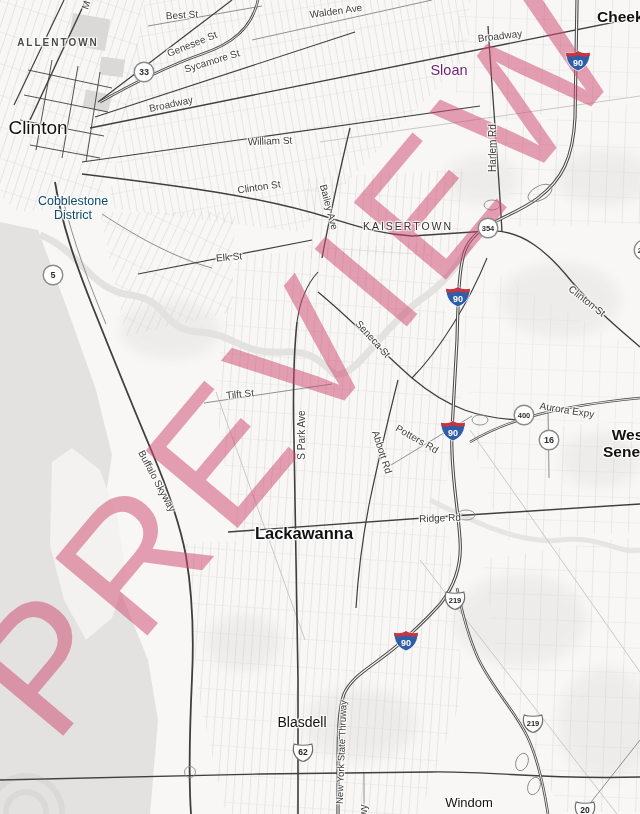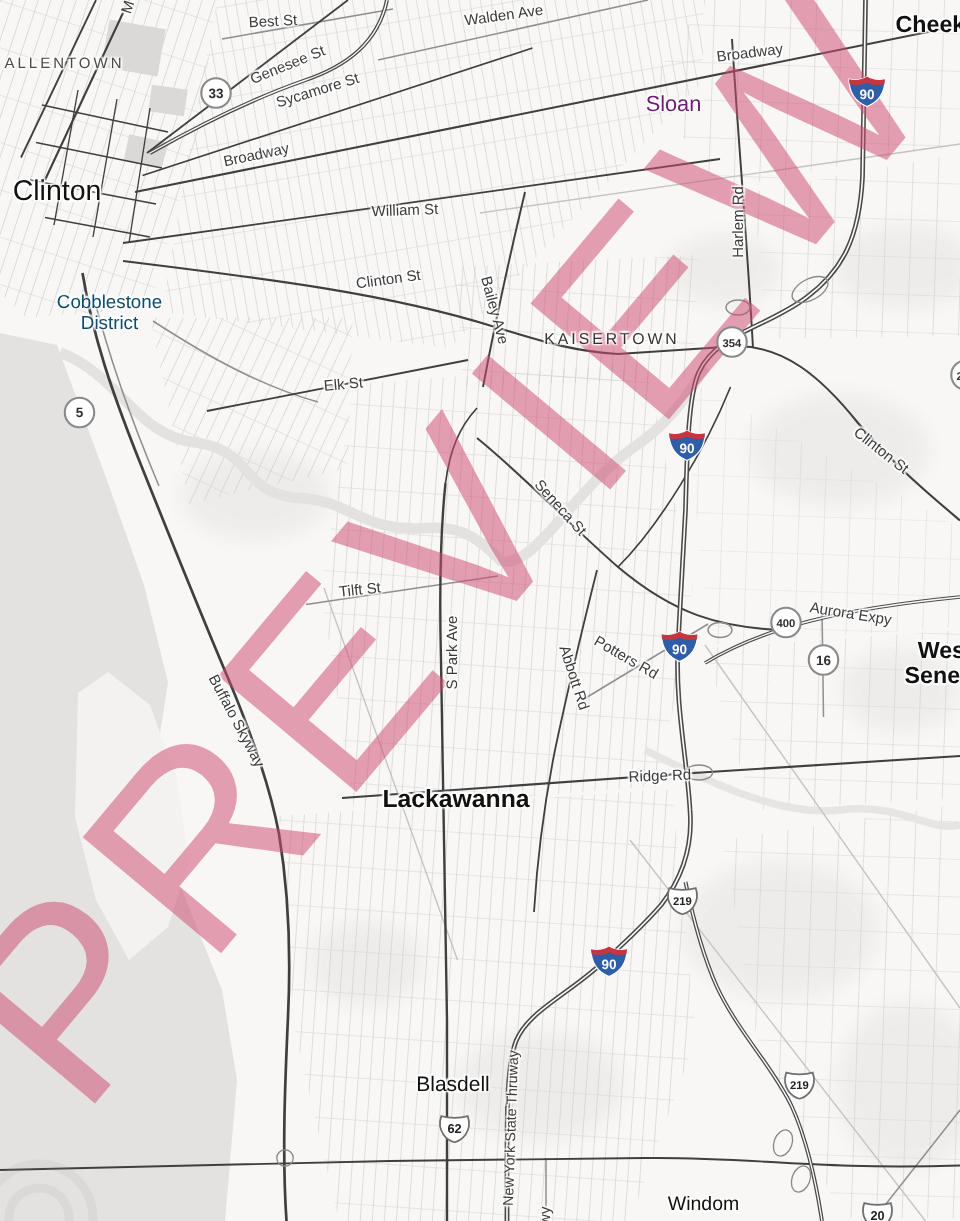--- a/index.html
+++ b/index.html
@@ -160,21 +160,21 @@
       <circle cx="26" cy="812" r="20"></circle>
         <circle cx="26" cy="812" r="36"></circle>
     </g>
   </svg>
 
   <svg id="wm-svg" width="640" height="814" viewBox="0 0 640 814">
     <text text-anchor="middle" font-size="175" font-weight="400" letter-spacing="14" transform="translate(345,400) rotate(-50)" style="font-family:'Liberation Sans',sans-serif" fill-opacity="0.52" fill="#d04a70">PREVIEW</text>
   </svg>
 
   <div id="labels-layer">
-      <div class="place-label" style="left: 43px; top: 43px; font-size: 10px; font-weight: 400; color: rgb(74, 74, 74); letter-spacing: 2px; transform: translate(-50%, -50%);">ALLENTOWN</div>
+      <div class="place-label" style="left: 58px; top: 43px; font-size: 10px; font-weight: 700; color: rgb(74, 74, 74); letter-spacing: 2px; transform: translate(-50%, -50%);">ALLENTOWN</div>
       <div class="place-label" style="left: 38px; top: 128px; font-size: 19px; font-weight: 400; color: rgb(17, 17, 17); transform: translate(-50%, -50%);">Clinton</div>
       <div class="place-label" style="left: 73px; top: 208px; font-size: 12.5px; font-weight: 400; color: #0c4a6e; transform: translate(-50%, -50%);">Cobblestone
 District</div>
       <div class="place-label" style="left: 449px; top: 70px; font-size: 14.5px; font-weight: 400; color: #701a75; transform: translate(-50%, -50%);">Sloan</div>
       <div class="place-label" style="left: 597px; top: 17px; font-size: 15.5px; font-weight: 700; color: rgb(17, 17, 17); transform: translate(0px, -50%);">Cheektowaga</div>
       <div class="place-label" style="left: 408px; top: 227px; font-size: 10.5px; font-weight: 400; color: rgb(51, 51, 51); letter-spacing: 2px; transform: translate(-50%, -50%);">KAISERTOWN</div>
       <div class="place-label" style="left: 304px; top: 533px; font-size: 16.5px; font-weight: 700; color: rgb(17, 17, 17); transform: translate(-50%, -50%);">Lackawanna</div>
       <div class="place-label" style="left: 302px; top: 723px; font-size: 14px; font-weight: 400; color: rgb(17, 17, 17); transform: translate(-50%, -50%);">Blasdell</div>
       <div class="place-label" style="left: 469px; top: 803px; font-size: 13px; font-weight: 400; color: rgb(17, 17, 17); transform: translate(-50%, -50%); text-align: right;">Windom</div>
       <div class="place-label" style="left: 603px; top: 443px; font-size: 15.5px; font-weight: 700; color: rgb(17, 17, 17); transform: translate(0px, -50%);">West Seneca</div>
@@ -222,21 +222,21 @@
           <text x="13" y="16" text-anchor="middle" font-size="9" font-weight="700" fill="#ffffff" style="font-family:'Liberation Sans',sans-serif">90</text>
         </svg>
       </div>
       <div class="shield" style="left: 406px; top: 641px; transform: translate(-50%, -50%);">
         <svg width="26" height="22" viewBox="0 0 26 22">
           <path d="M13,1 C16,3.2 21,3.8 25,2.8 C25,10 22.5,17 13,21 C3.5,17 1,10 1,2.8 C5,3.8 10,3.2 13,1 Z" fill="#2e5ea8" stroke="#ffffff" stroke-width="0.8"></path>
           <path d="M13,1 C16,3.2 21,3.8 25,2.8 L24.6,6.2 C19,7.2 15.5,6.5 13,5 C10.5,6.5 7,7.2 1.4,6.2 L1,2.8 C5,3.8 10,3.2 13,1 Z" fill="#c9353f"></path>
           <text x="13" y="16" text-anchor="middle" font-size="9" font-weight="700" fill="#ffffff" style="font-family:'Liberation Sans',sans-serif">90</text>
         </svg>
       </div>
-      <div class="shield" style="left: 144px; top: 62px; transform: translate(-50%, -50%);">
+      <div class="shield" style="left: 144px; top: 72px; transform: translate(-50%, -50%);">
         <svg width="24" height="24" viewBox="0 0 24 24">
           <circle cx="12" cy="12" r="9.8" fill="#ffffff" stroke="#8a8a8a" stroke-width="1.4"></circle>
           <text x="12" y="15.2" text-anchor="middle" font-size="9" font-weight="700" fill="#2e2e2e" style="font-family:'Liberation Sans',sans-serif">33</text>
         </svg>
       </div>
       <div class="shield" style="left: 53px; top: 275px; transform: translate(-50%, -50%);">
         <svg width="24" height="24" viewBox="0 0 24 24">
           <circle cx="12" cy="12" r="9.8" fill="#ffffff" stroke="#8a8a8a" stroke-width="1.4"></circle>
           <text x="12" y="15.2" text-anchor="middle" font-size="9" font-weight="700" fill="#2e2e2e" style="font-family:'Liberation Sans',sans-serif">5</text>
         </svg>

